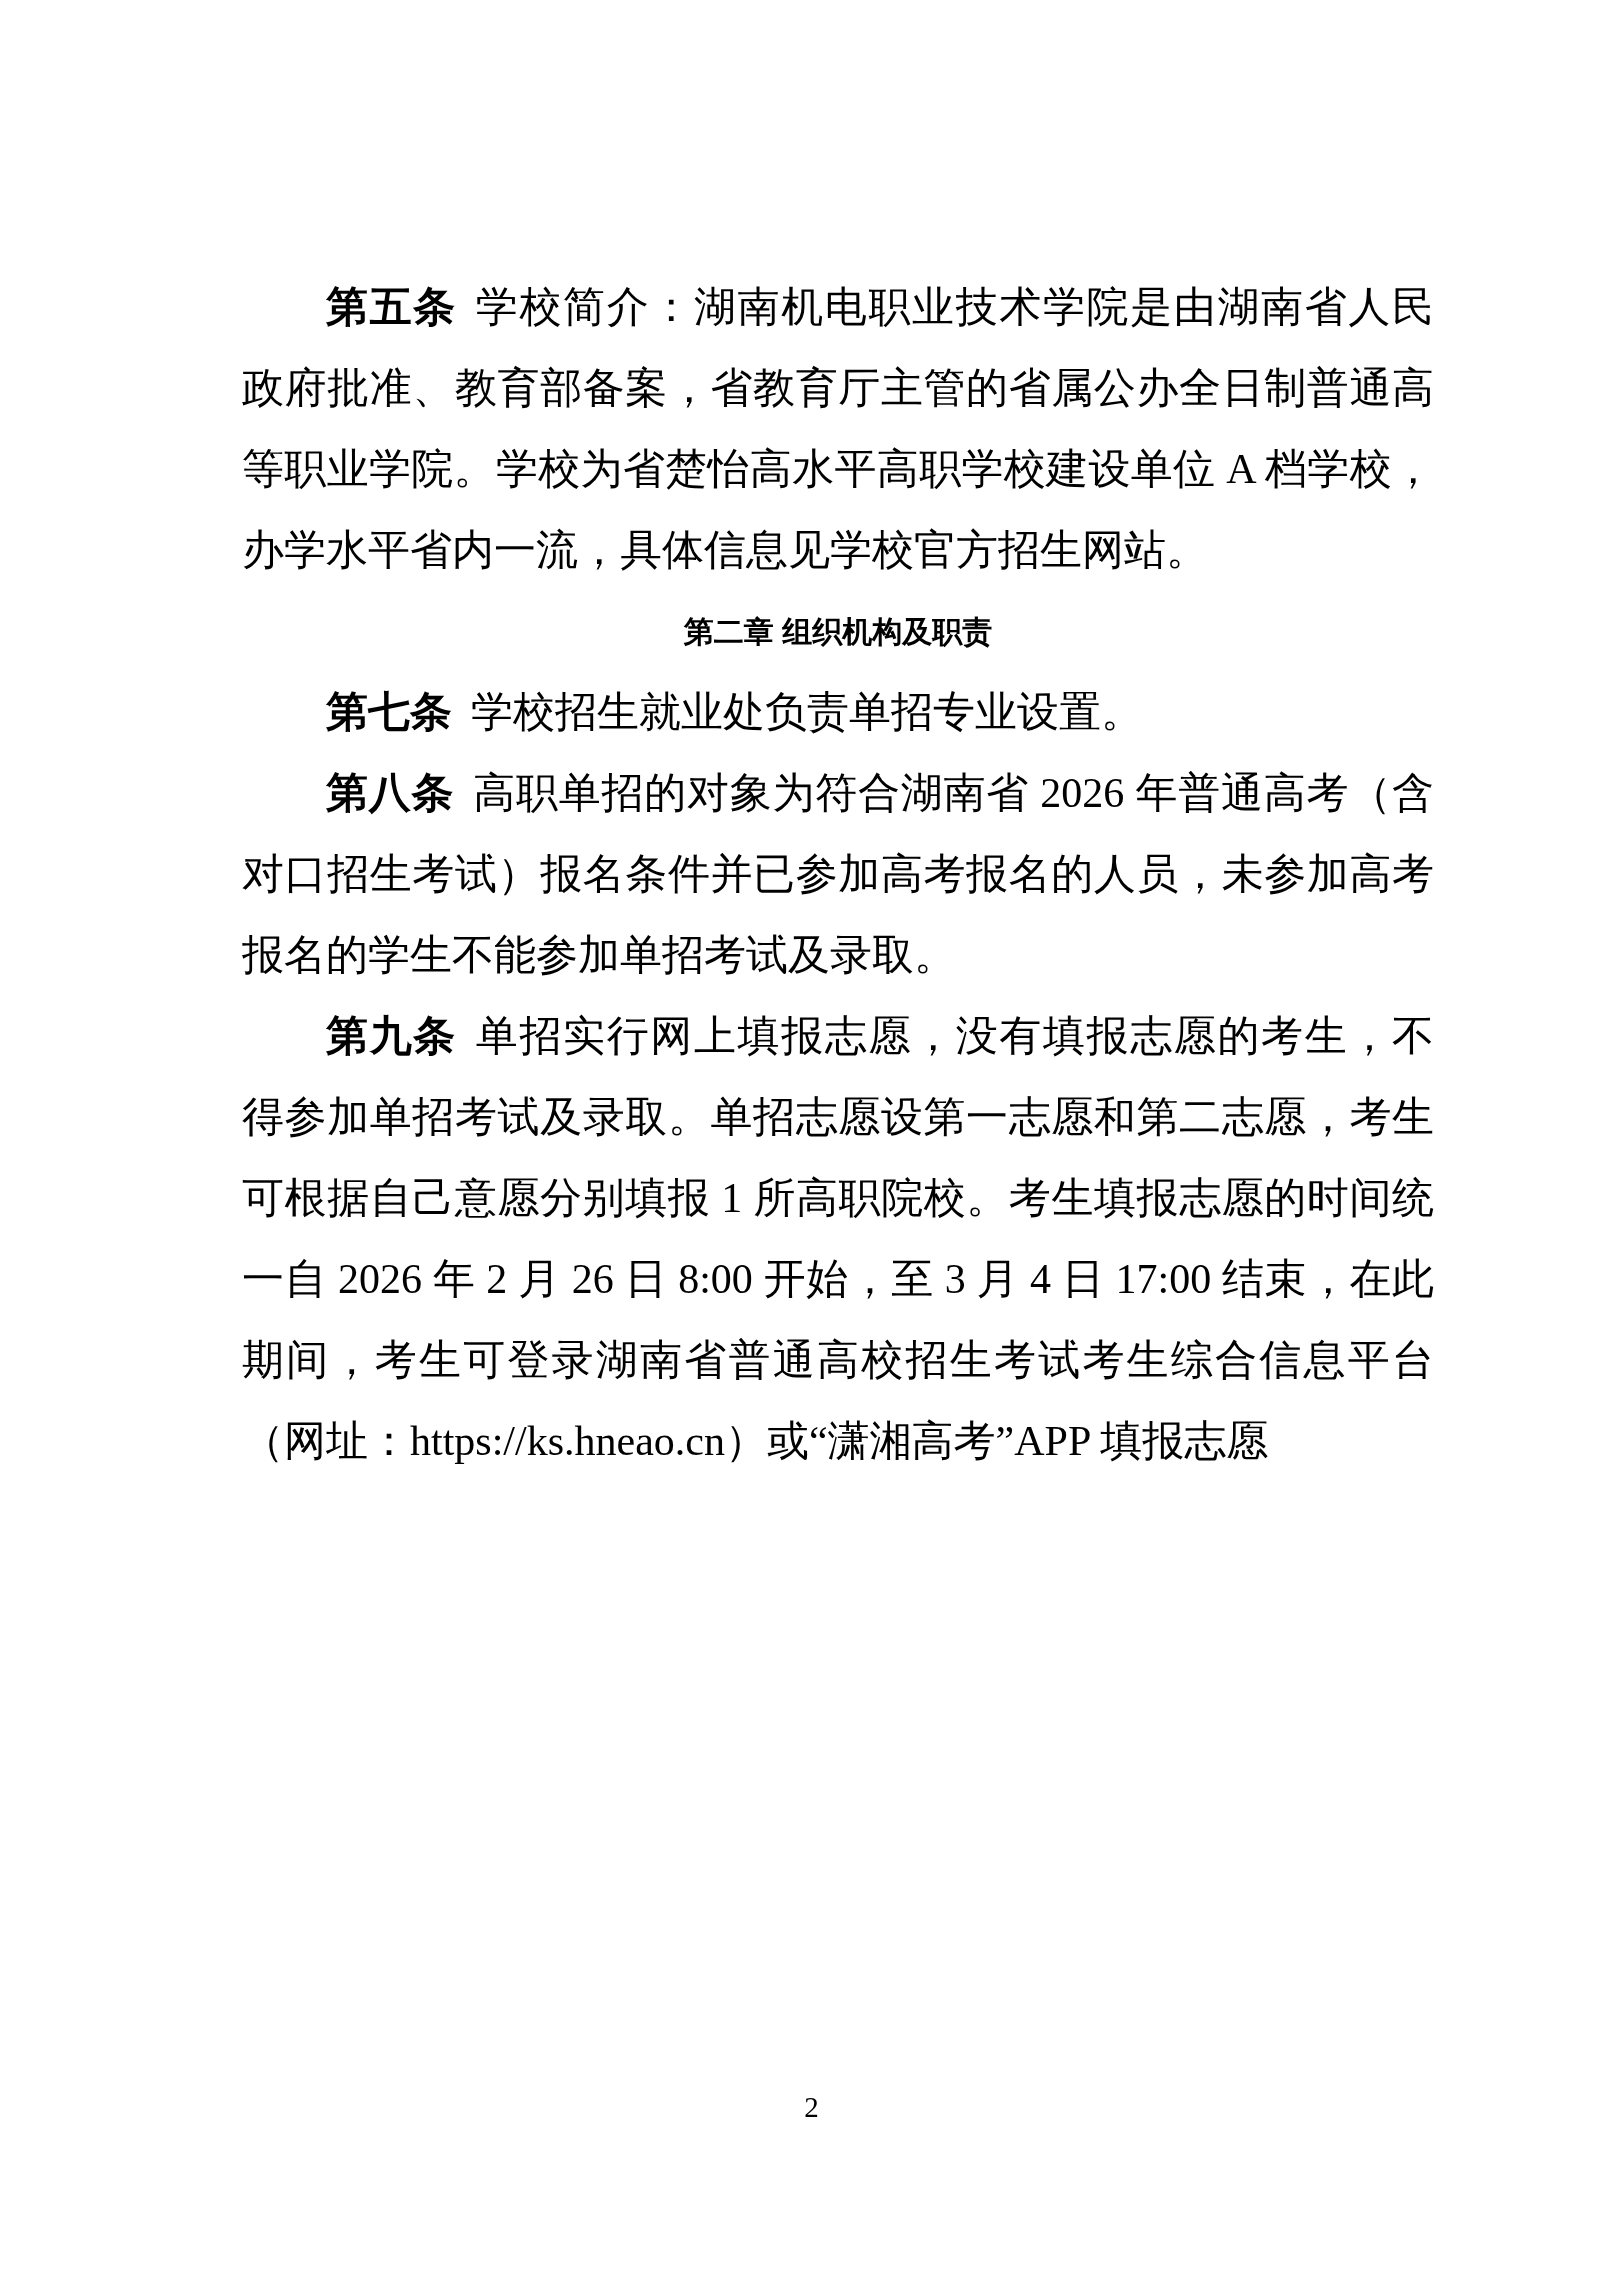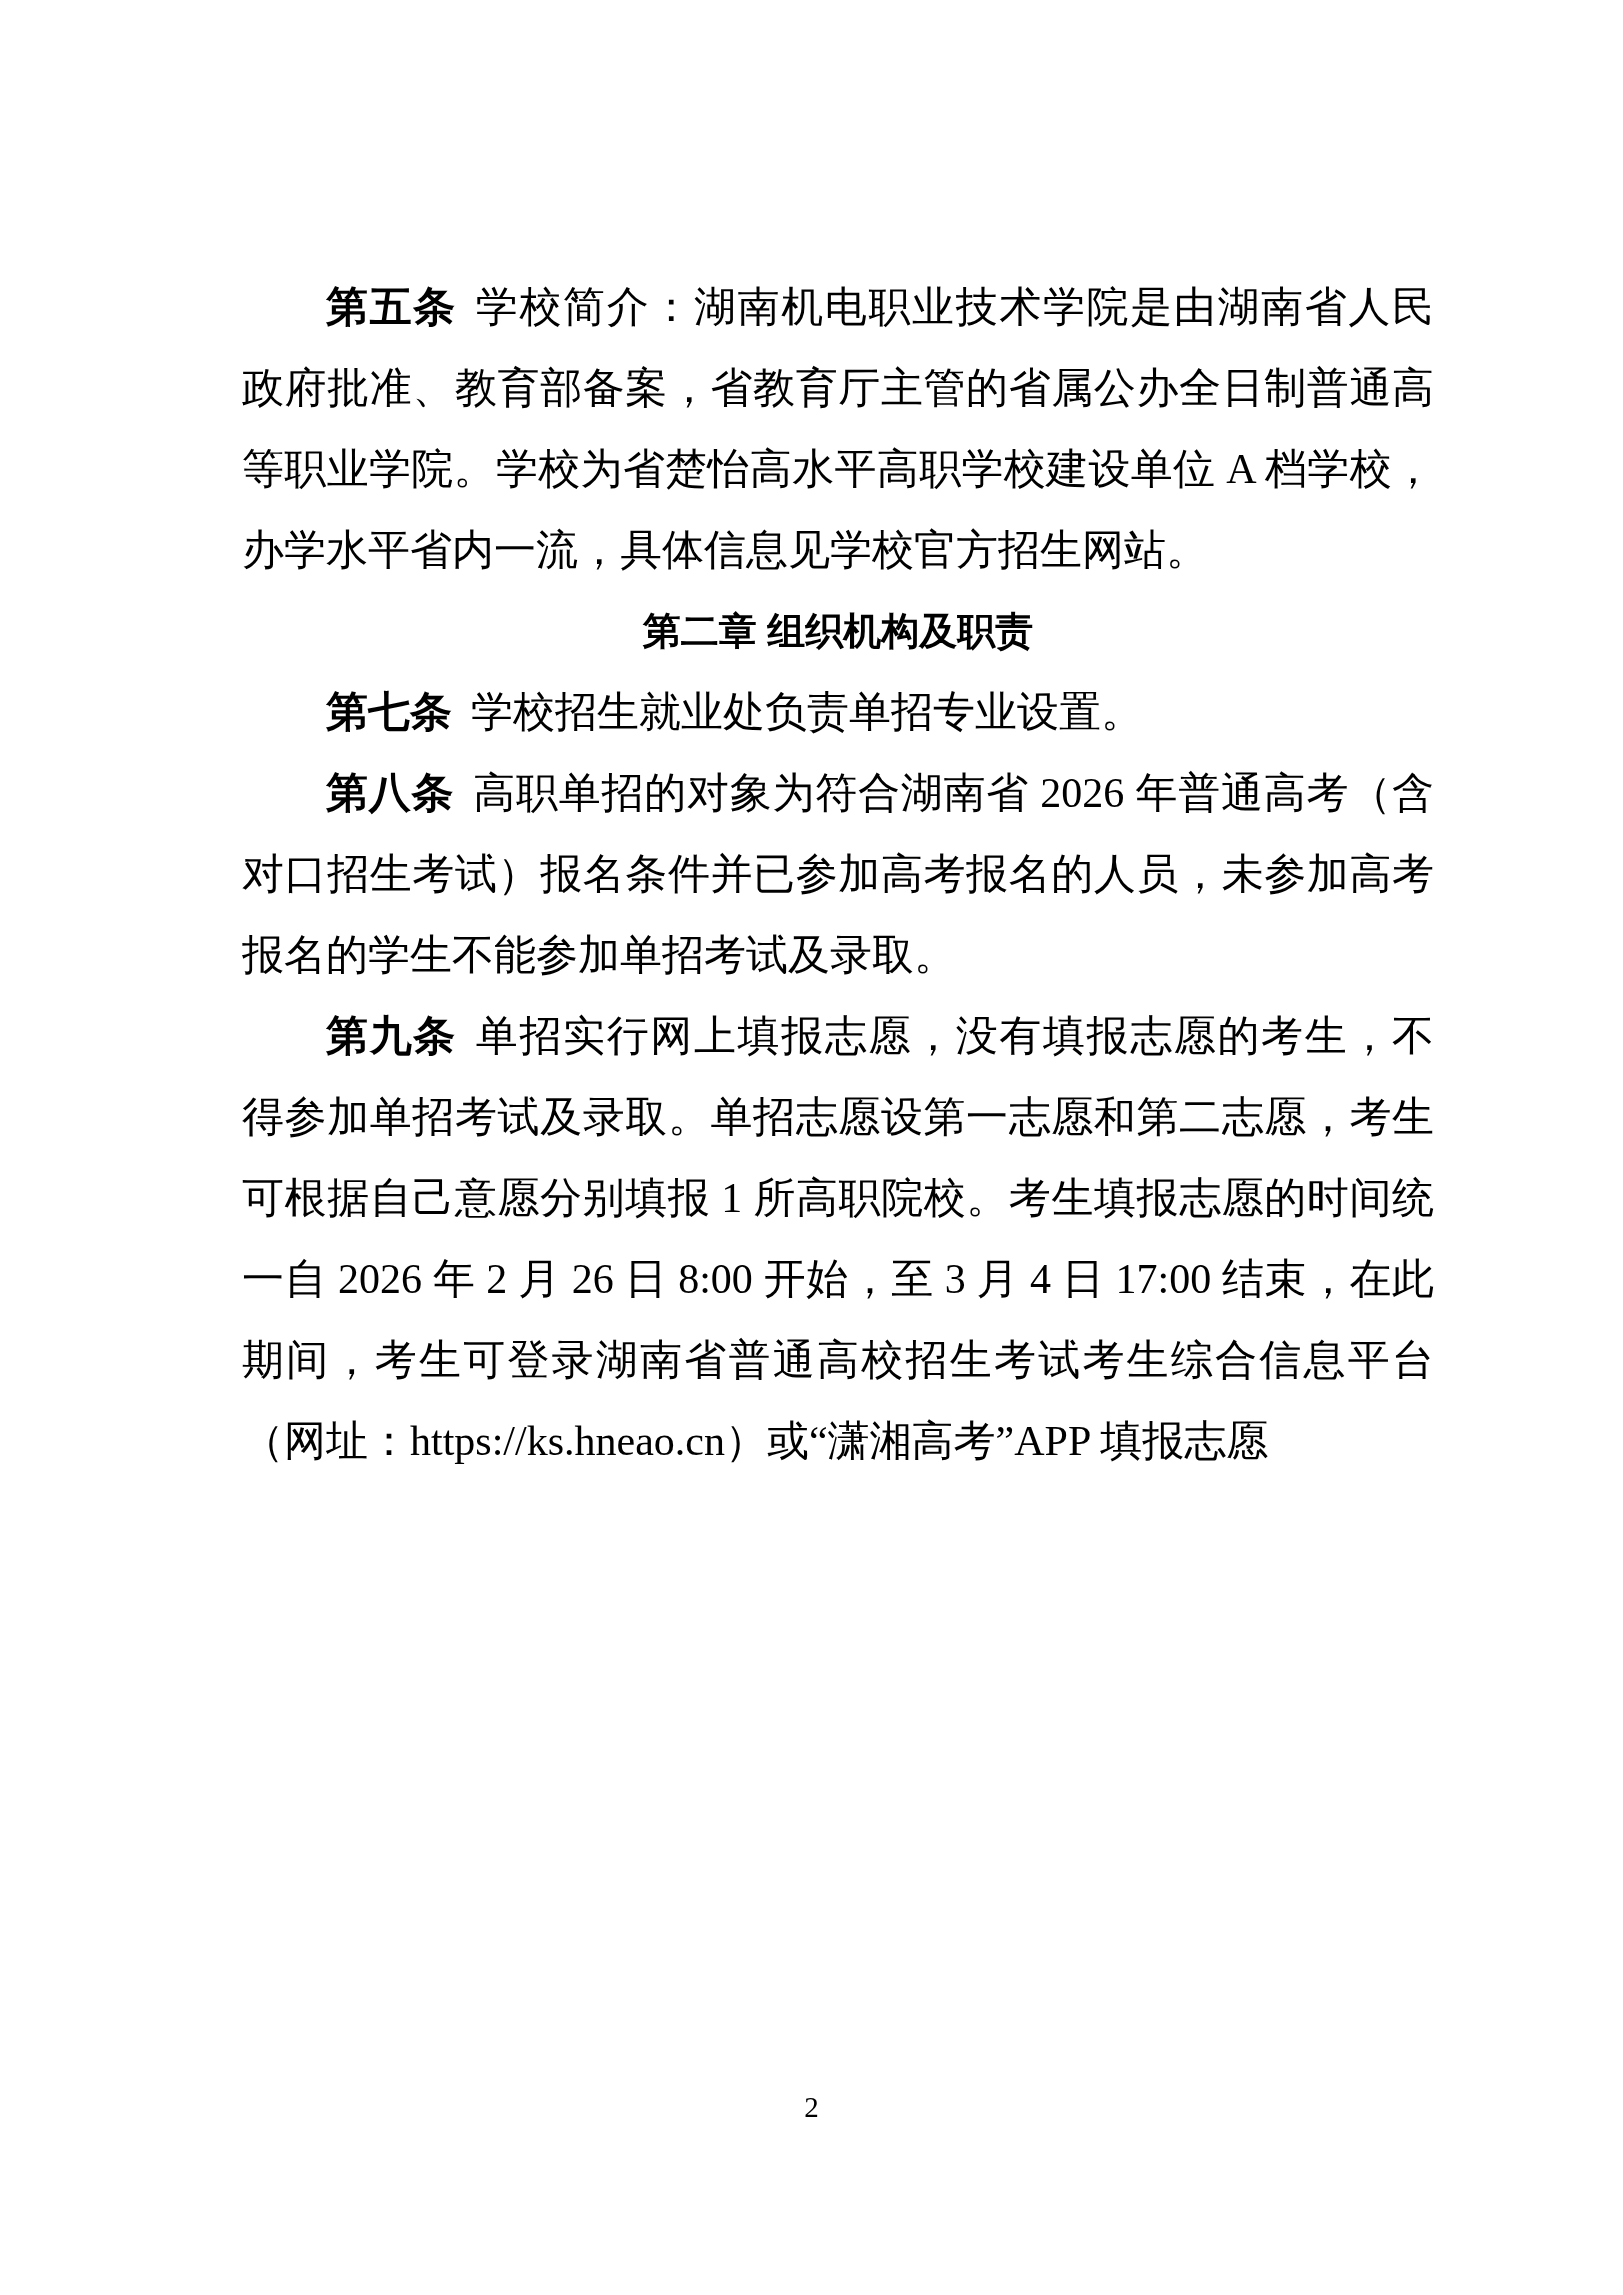--- a/index.html
+++ b/index.html
@@ -32,21 +32,21 @@
     color: #000000;
   }
   .para .lead {
     font-weight: bold;
     margin-right: 0.45em;
   }
   .chapter {
     margin: 0;
     font-family: "Liberation Sans", "DejaVu Sans", sans-serif;
     font-weight: 700;
-    font-size: 38px;
+    font-size: 30px;
     line-height: 81px;
     text-align: center;
     text-indent: 0;
     color: #000000;
   }
   .page-number {
     position: absolute;
     top: 2090px;
     left: 0;
     width: 100%;

